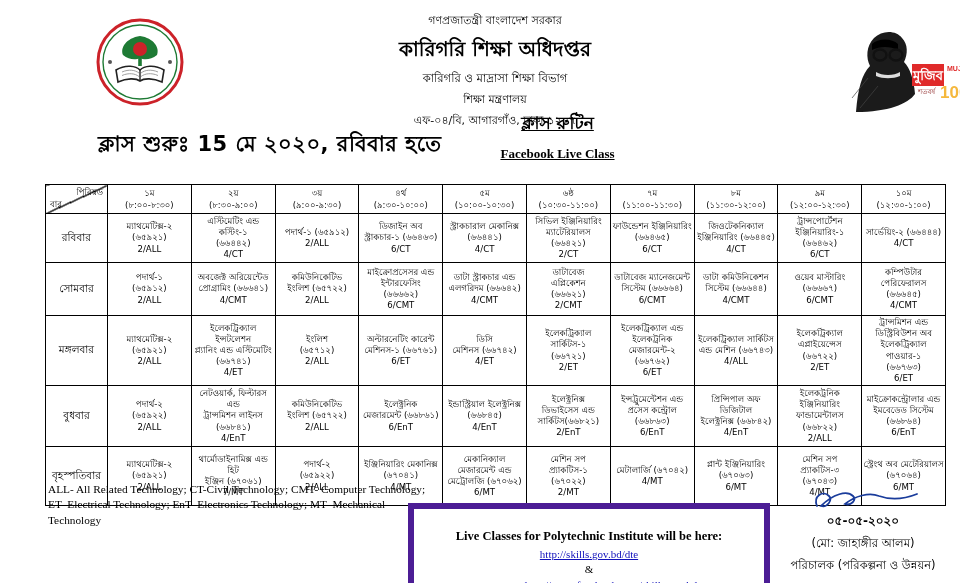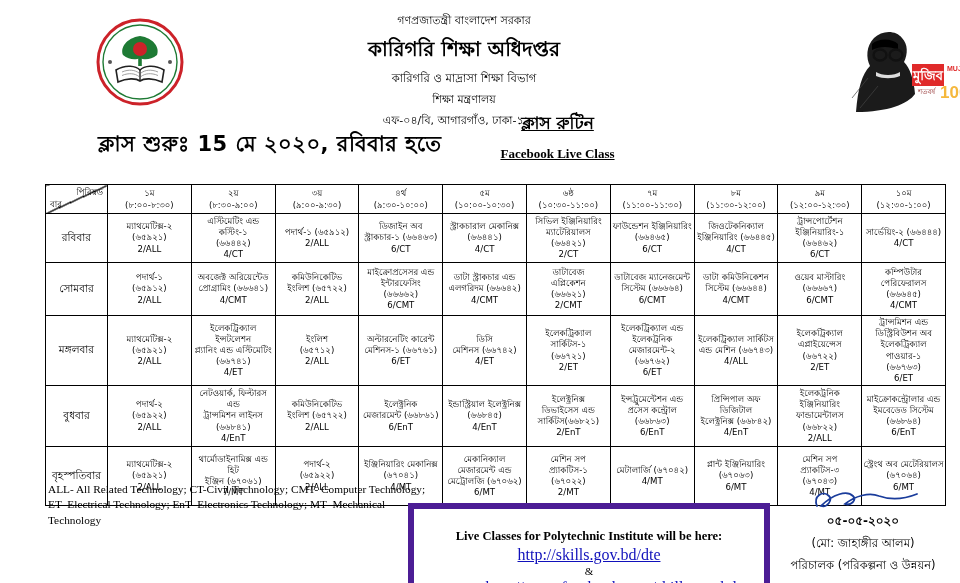--- a/index.html
+++ b/index.html
@@ -3,21 +3,21 @@
 <meta charset="utf-8">
 <style>
   html,body { margin:0; padding:0; background:#e8e8e8; }
   .page {
     position:relative; width:960px; height:583px; margin:0 auto;
     background:#ffffff; overflow:hidden; color:#000;
     font-family:"DejaVu Sans","Liberation Sans",sans-serif;
   }
 
   
-  .header-center { position:absolute; top:12px; left:224px; width:480px; text-align:center; }
+  .header-center { position:absolute; top:12px; left:255px; width:480px; text-align:center; }
   .hl1 { font-size:11px; }
   .hl2 { font-size:20px; font-weight:bold; margin-top:3px; }
   .hl3 { font-size:11.5px; margin-top:3px; }
   .hl4 { font-size:11px; margin-top:2px; }
   .hl5 { font-size:11px; margin-top:2px; }
 
   .seal { position:absolute; top:18px; left:96px; width:88px; height:88px; }
   .mujib { position:absolute; top:28px; left:848px; width:118px; height:84px; }
 
   
@@ -55,21 +55,21 @@
   .legend {
     position:absolute; top:482px; left:48px; width:390px;
     font-family:"Liberation Serif",serif; font-size:11.3px; line-height:1.35;
   }
   .live-box {
     position:absolute; top:503px; left:408px; width:342px;
     border:6px solid #4c1d95; text-align:center; padding:20px 4px 6px;
     font-family:"Liberation Serif",serif; background:#fff;
   }
   .live-box-title { font-size:12.5px; font-weight:bold; }
-  .live-link { display:inline-block; font-size:16px; text-decoration:underline; margin-top:2px; }
+  .live-link { display:inline-block; font-size:11px; text-decoration:underline; margin-top:2px; }
   .amp { font-size:11px; margin-top:1px; }
 
   .sign-block { position:absolute; top:484px; left:768px; width:190px; text-align:center; }
   .sign-date { font-size:12px; font-weight:bold; margin-top:-6px; }
   .sign-name { font-size:11.5px; margin-top:3px; }
   .sign-desig { font-size:11.5px; margin-top:3px; }
 </style>
 </head>
 <body>
 

